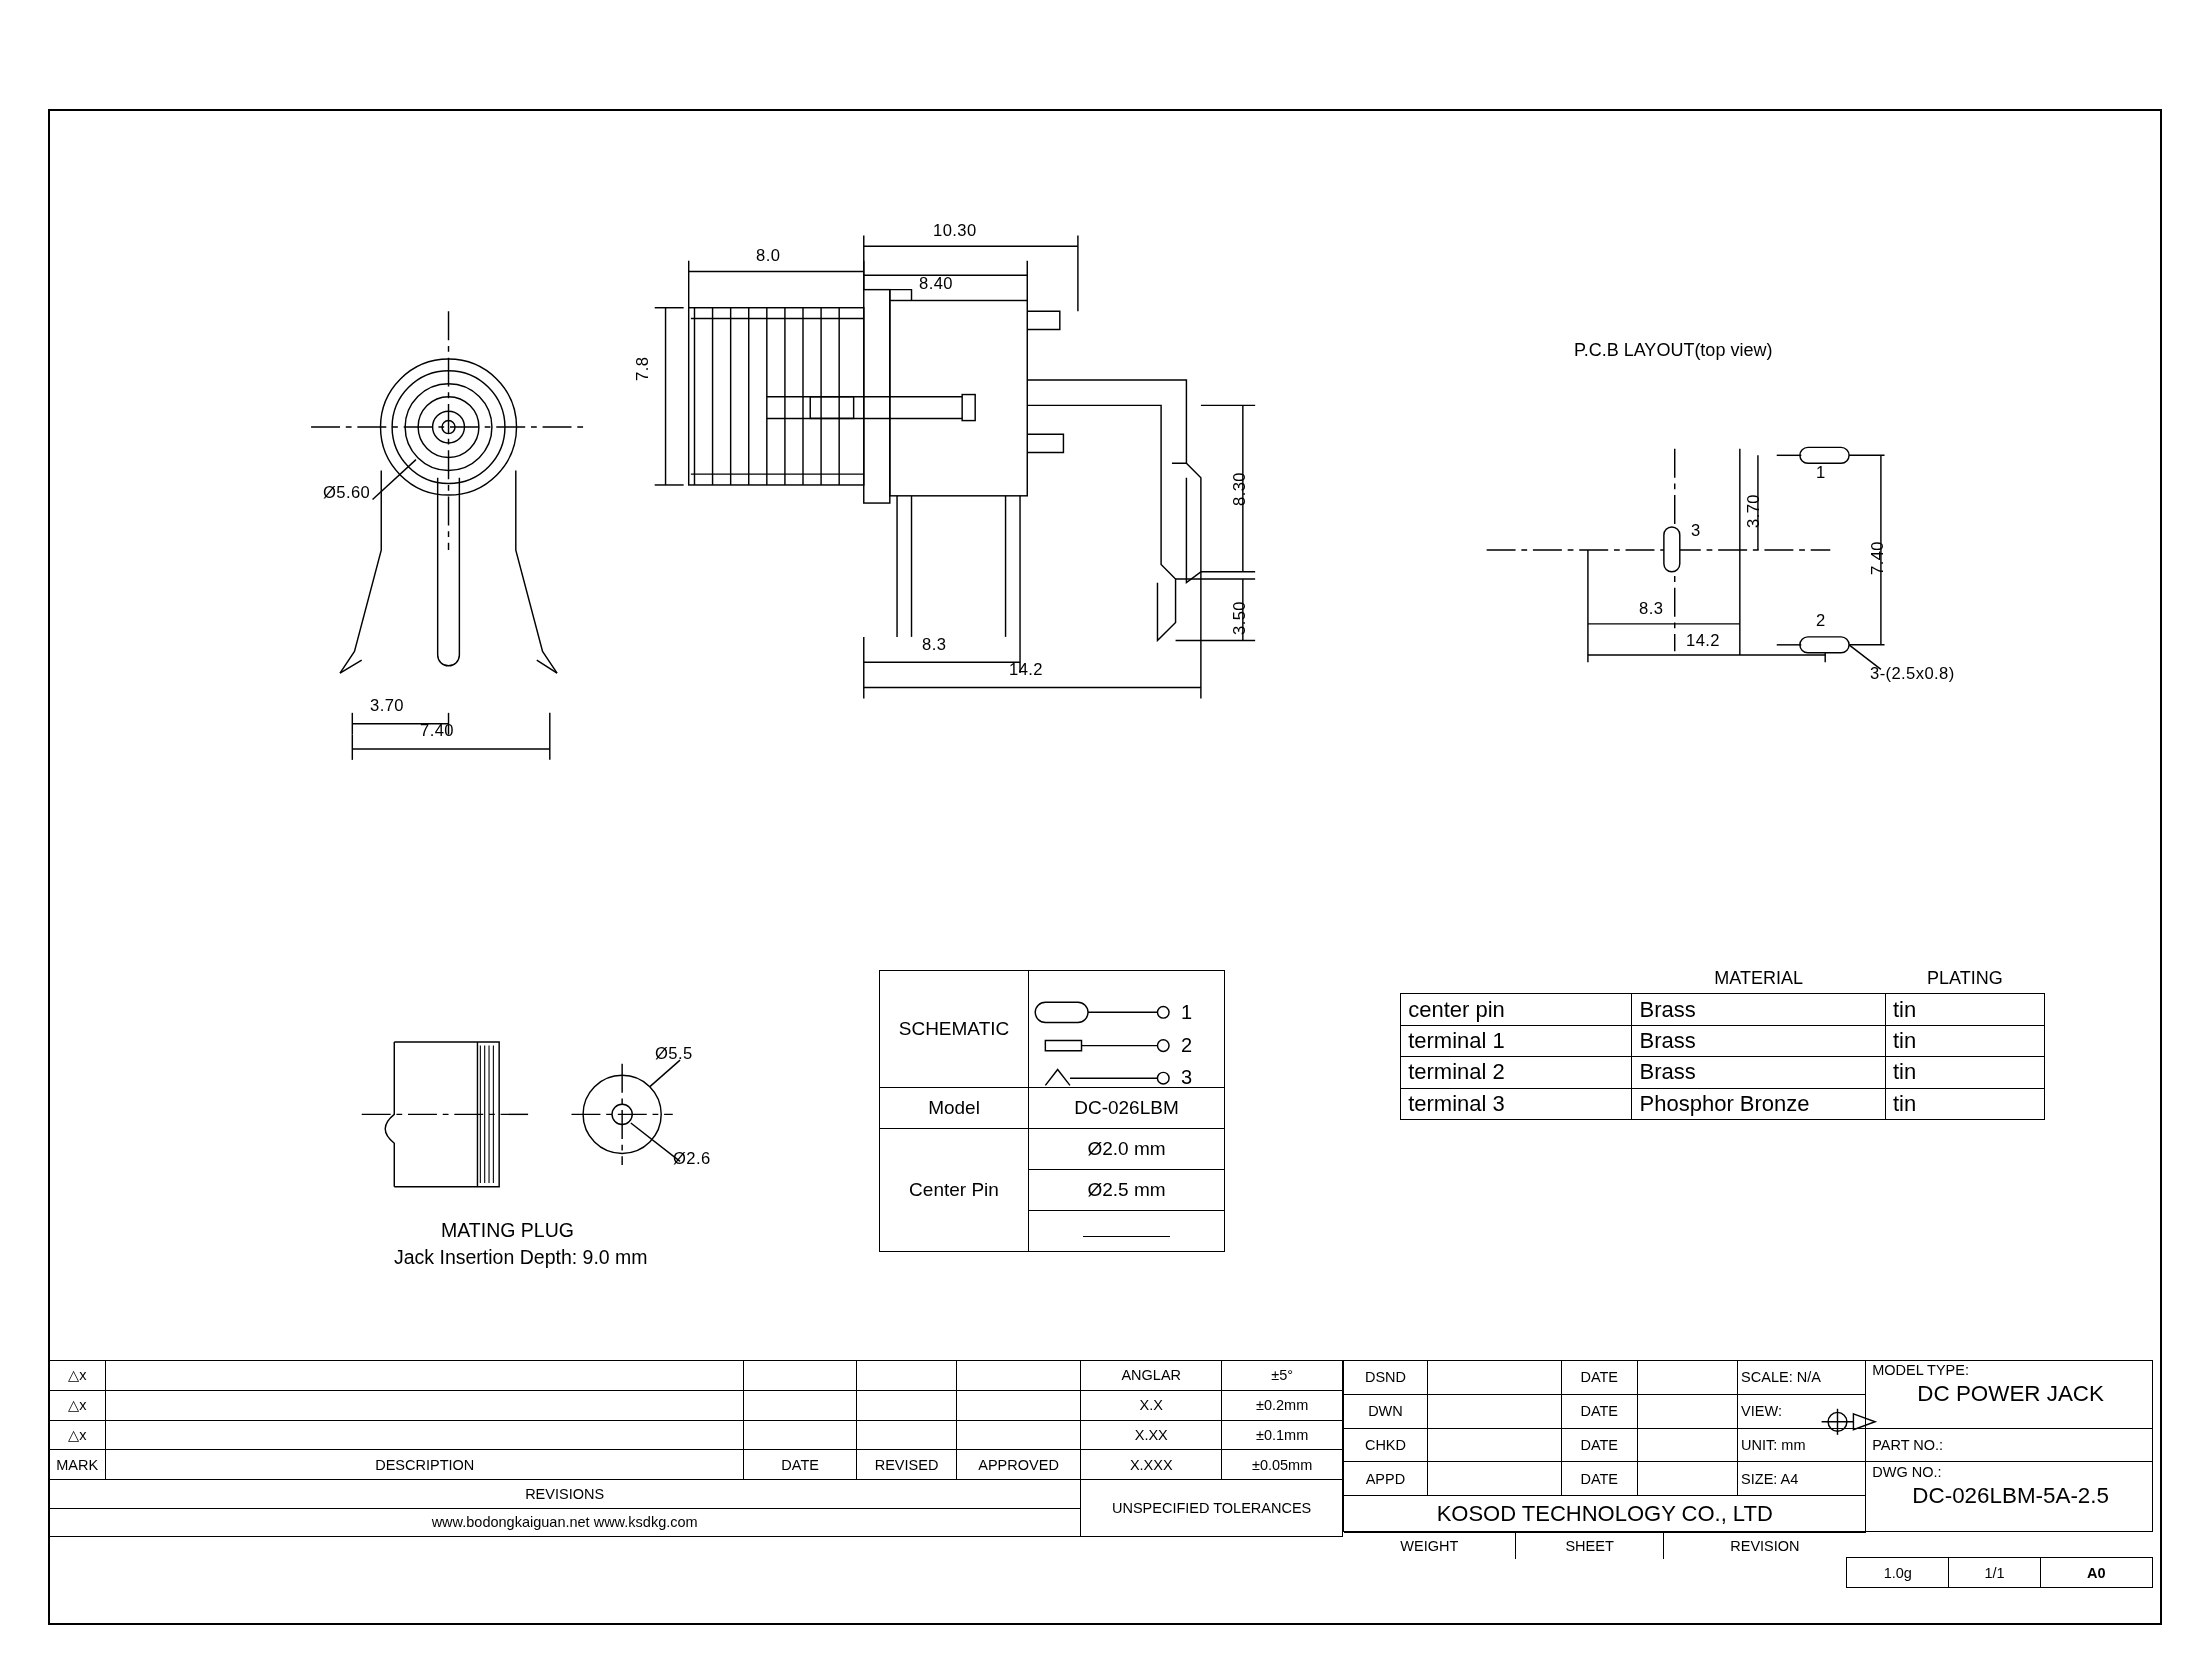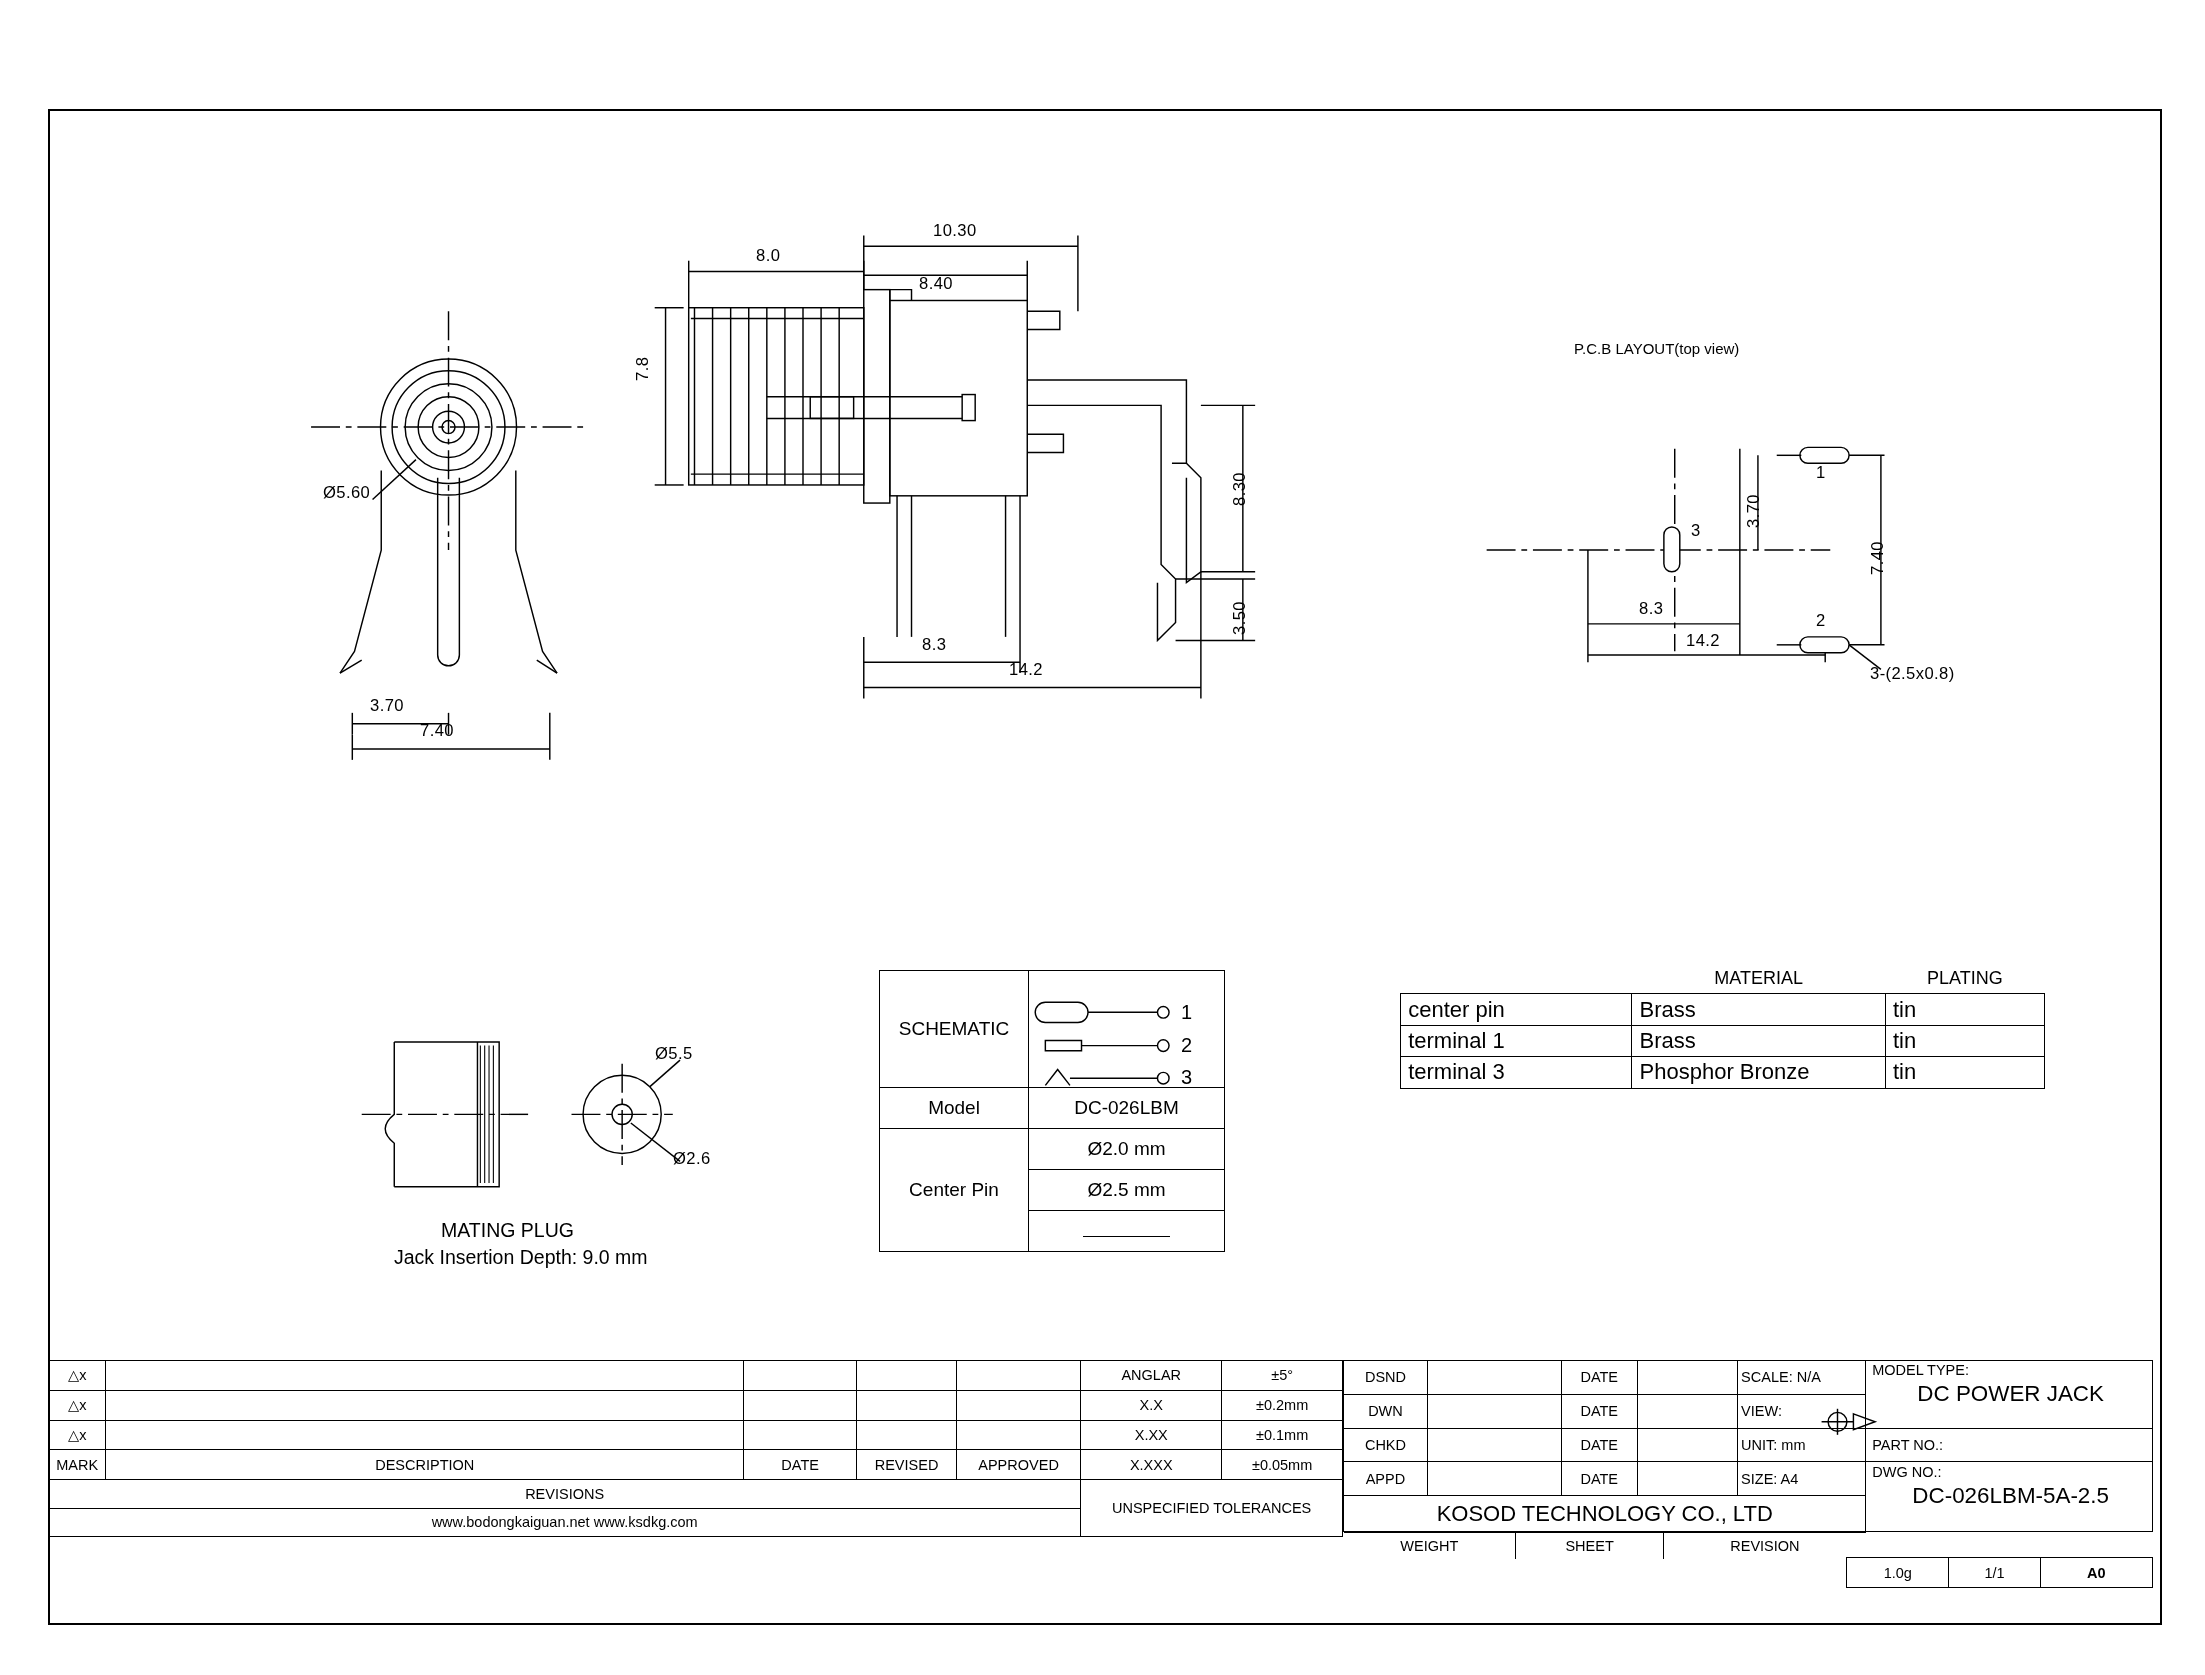--- a/index.html
+++ b/index.html
@@ -15,21 +15,21 @@
   .schem{position:absolute;left:879px;top:970px;}
   .schem td{border:1.4px solid #000;text-align:center;font-size:19px;padding:0;}
   
   .mat{position:absolute;left:1400px;top:966px;}
   .mat td{border:1.4px solid #000;font-size:22px;padding:2.2px 7.2px;}
   .mat .hdr{border:none;text-align:center;font-size:18px;padding-bottom:4.3px;}
   
   .titleblock{position:absolute;left:48px;top:1360px;}
   .tb td{border:1.4px solid #000;font-size:14.5px;padding:1.4px 2.9px;vertical-align:middle;}
   .center{text-align:center;}
-  .pcbtitle{font-size:15px;text-align:center;}
+  .pcbtitle{font-size:18px;text-align:center;}
 </style>
 </head>
 <body>
 
 <div class="sheet">
   <div class="frame"></div>
 
   <svg width="2205" height="1676" viewBox="0 0 3048 2316">
     <g stroke="#000" fill="none" stroke-width="2">
 
@@ -262,20 +262,25 @@
       <td>center pin</td>
       <td>Brass</td>
       <td>tin</td>
     </tr>
     <tr>
       <td>terminal 1</td>
       <td>Brass</td>
       <td>tin</td>
     </tr>
     <tr>
+      <td>terminal 2</td>
+      <td>Brass</td>
+      <td>tin</td>
+    </tr>
+    <tr>
       <td>terminal 3</td>
       <td>Phosphor Bronze</td>
       <td>tin</td>
     </tr>
   </tbody>
     </table>
 
   <div class="titleblock">
     <table class="tb" style="border-collapse:collapse;">
       <tbody>

